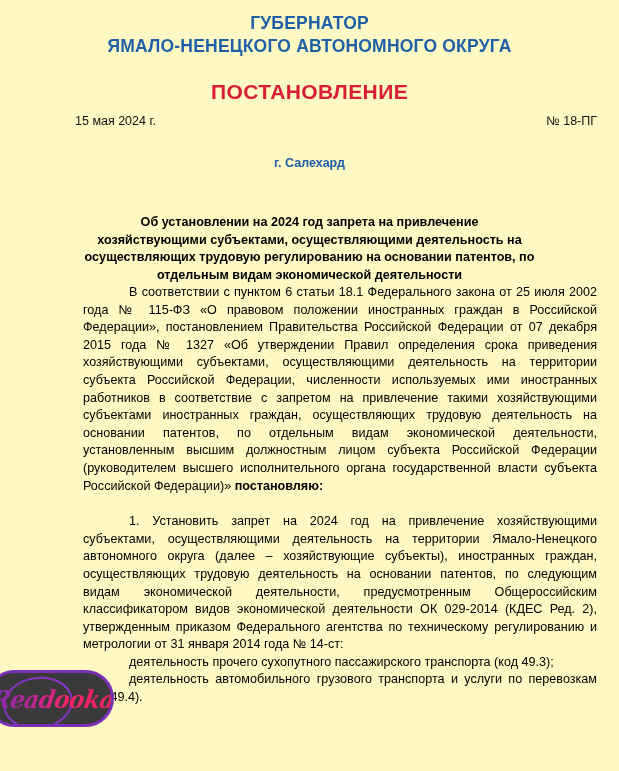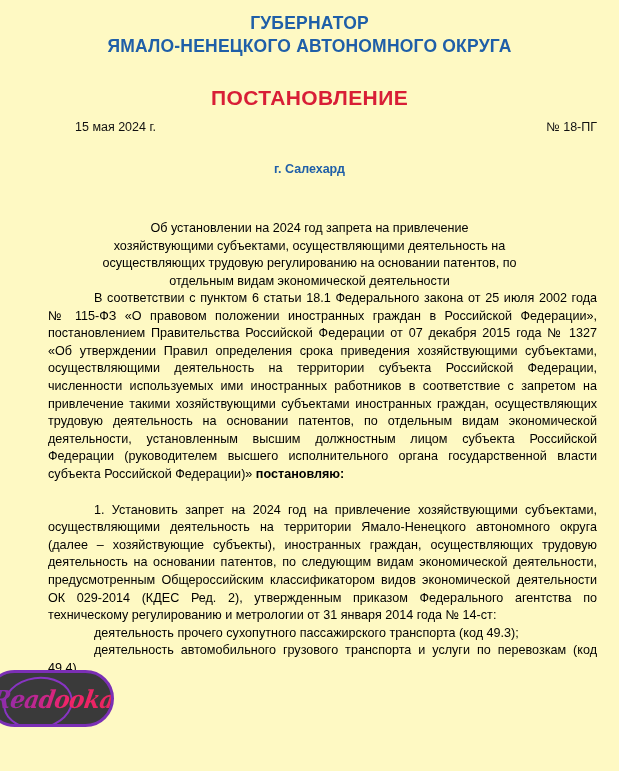--- a/index.html
+++ b/index.html
@@ -35,21 +35,21 @@
   }
   .org-title .line {
     display: block;
     white-space: nowrap;
   }
   .doc-type {
     color: #D81E36;
     font-weight: bold;
     font-size: 21px;
     letter-spacing: 0.4px;
-    margin-top: 28px;
+    margin-top: 22px;
   }
 
   
   .meta-row {
     display: flex;
     justify-content: space-between;
     align-items: baseline;
     margin-top: 10px;
     padding: 0 22px 0 75px;
     font-size: 12.5px;
@@ -63,30 +63,30 @@
     color: #1F5FA8;
     font-weight: bold;
     font-size: 12.5px;
     margin-top: 28px;
   }
 
   
   .subject {
     margin: 44px 52px 0 52px;
     text-align: center;
-    font-weight: normal;
+    font-weight: bold;
     font-size: 12.6px;
     line-height: 17.5px;
     color: #000;
   }
   .subject .line { display: block; white-space: nowrap; }
 
   
   .body-text {
-    margin: 0 22px 0 48px;
+    margin: 0 22px 0 83px;
     font-size: 12.6px;
     line-height: 17.6px;
     text-align: justify;
     color: #000;
   }
   .body-text p {
     margin: 0;
     text-indent: 46px;
   }
   .body-text p.gap-before { margin-top: 18px; }

